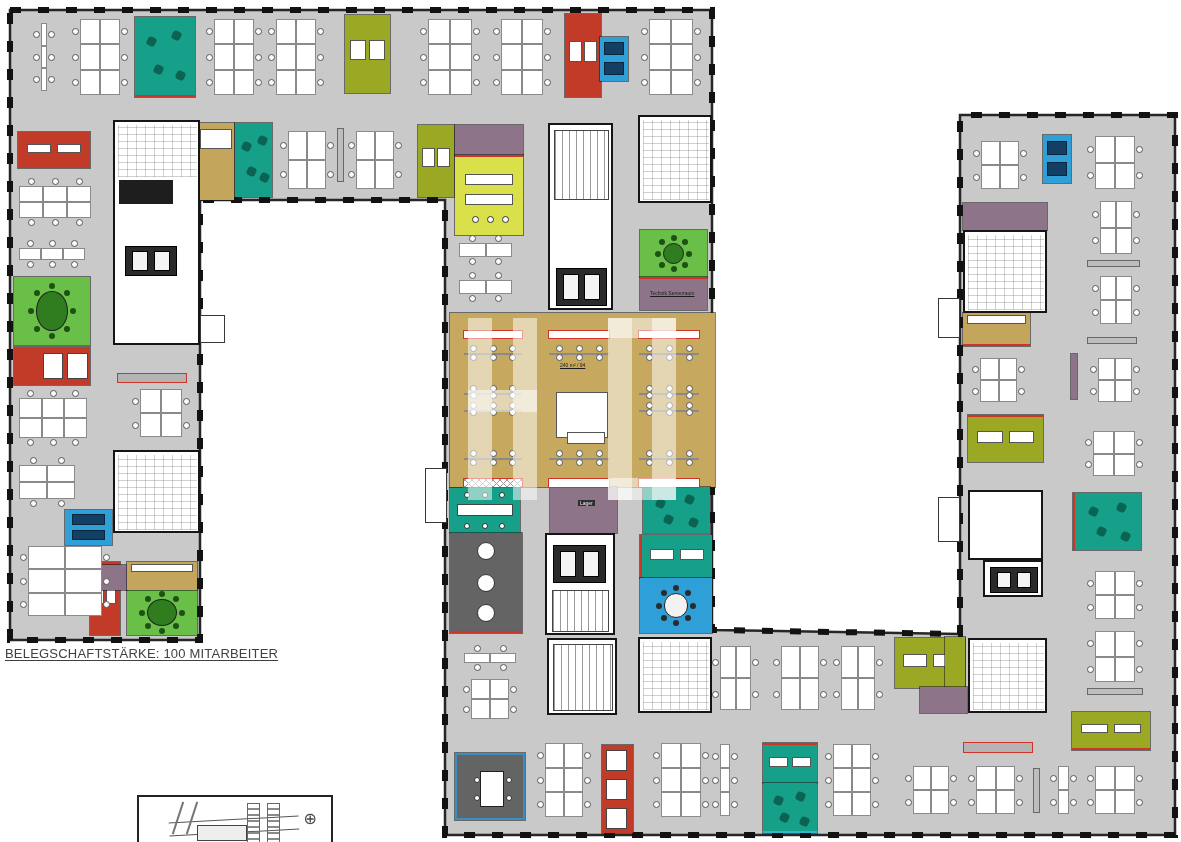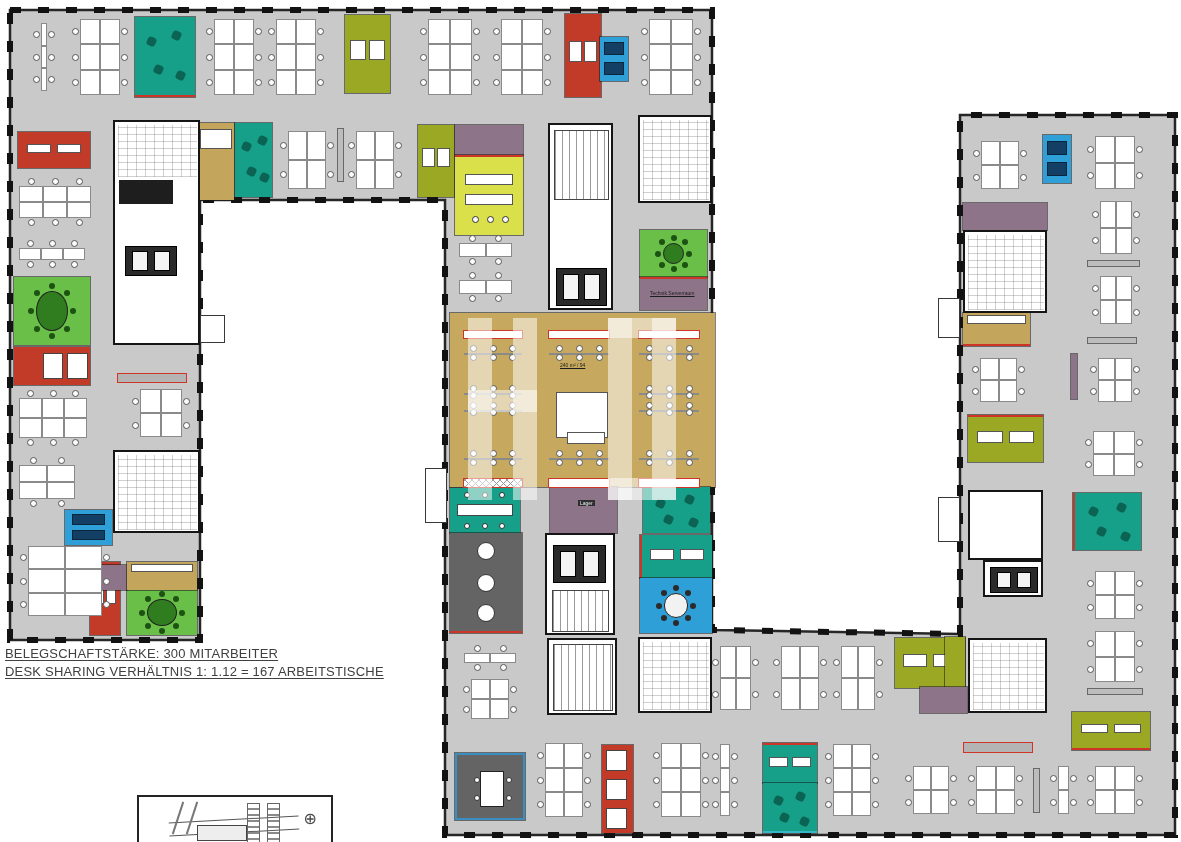--- a/index.html
+++ b/index.html
@@ -851,22 +851,21 @@
       <div class="balc" style="left: 938px; top: 298px; width: 22px; height: 40px;"></div>
       <div class="balc" style="left: 938px; top: 497px; width: 22px; height: 45px;"></div>
       <div class="balc" style="left: 425px; top: 468px; width: 22px; height: 55px;"></div>
       <div class="plabel u" style="left: 560px; top: 362px;">240 m² / 94</div>
       <div class="plabel u" style="left: 650px; top: 290px;">Technik Serverraum</div>
       <div class="plabel chip" style="left: 578px; top: 500px;">Lager</div>
     </div>
 
   <div id="legend">
     <div>
-      <span class="lg-line">BELEGSCHAFTSTÄRKE: 300 MITARBEITER</span>
-      <span class="lg-line">DESK SHARING VERHÄLTNIS 1: 1.12  = 167 ARBEITSTISCHE</span>
+      <span class="lg-line">BELEGSCHAFTSTÄRKE: 100 MITARBEITER</span>
     </div>
   </div>
 
   <div id="inset">
     <div class="ins" style="left:30px;top:22px;width:130px;height:12px;border-top:1.5px solid #555;border-bottom:1.5px solid #555;transform:rotate(-3deg);"></div>
     <div class="ins" style="left:38px;top:4px;width:2px;height:34px;background:#777;transform:rotate(18deg);"></div>
     <div class="ins" style="left:52px;top:4px;width:2px;height:34px;background:#777;transform:rotate(18deg);"></div>
     <div class="ins" style="left:108px;top:6px;width:11px;height:48px;border:1px solid #666;background:repeating-linear-gradient(0deg,#8a8a8a 0 2px,transparent 2px 6px);"></div>
     <div class="ins" style="left:128px;top:6px;width:11px;height:48px;border:1px solid #666;background:repeating-linear-gradient(0deg,#8a8a8a 0 2px,transparent 2px 6px);"></div>
     <div class="ins" style="left:58px;top:28px;width:48px;height:14px;border:1.5px solid #444;background:#eee;"></div>

